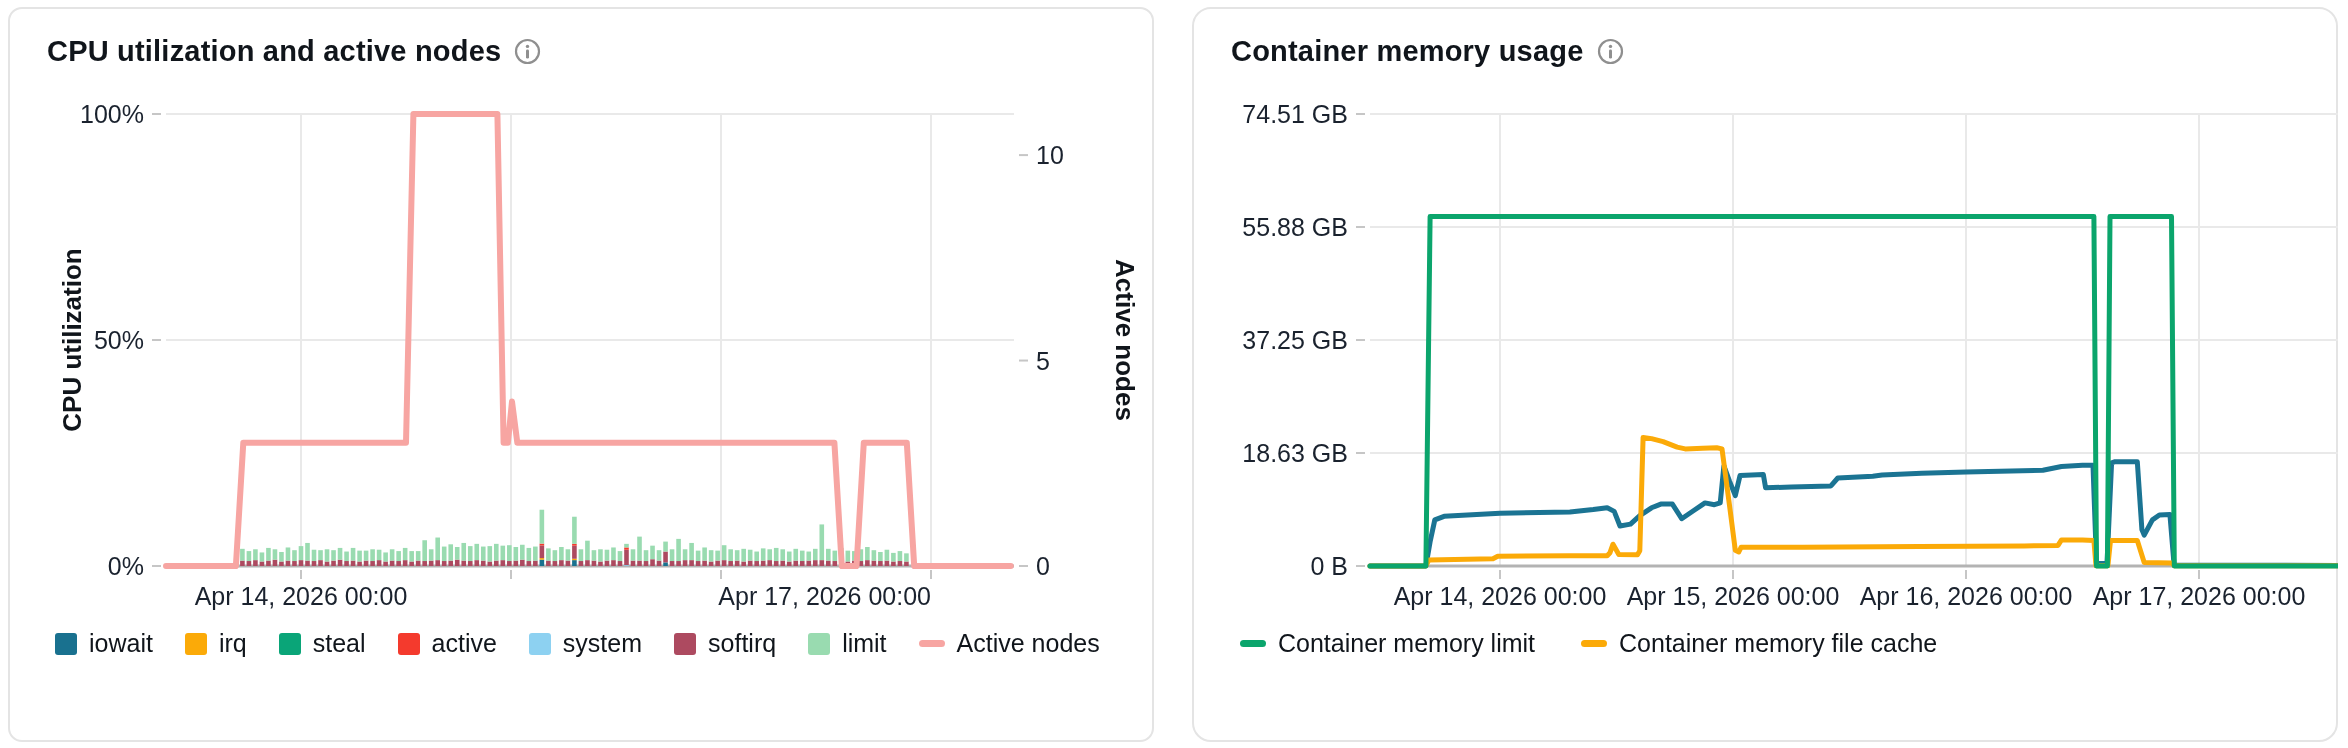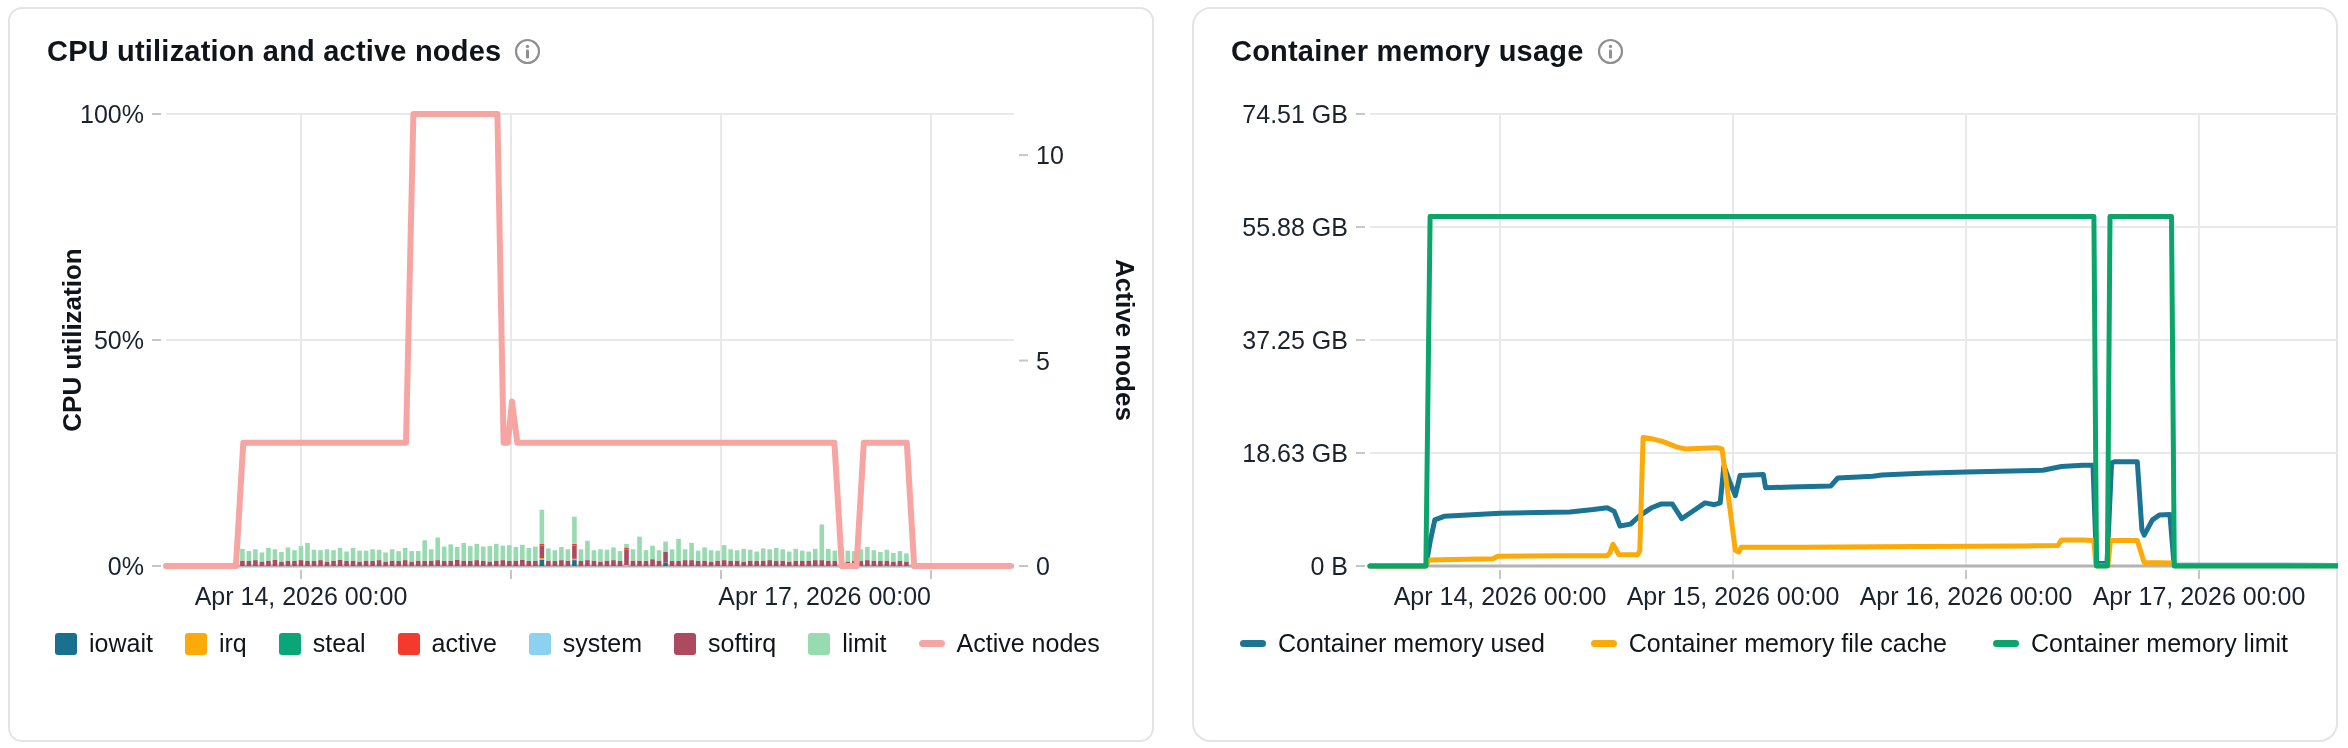--- a/index.html
+++ b/index.html
@@ -353,25 +353,21 @@
       <line x1="1005" x2="1005" y1="105" y2="557" stroke="#e9e9e9" stroke-width="2"></line>
       <line x1="1005" x2="1005" y1="561" y2="570" stroke="#c6c6c6" stroke-width="2"></line>
       <text x="1005" y="596" text-anchor="middle" font-size="25" fill="#1a222e">Apr 17, 2026 00:00</text>
       <line x1="176" x2="1145" y1="557" y2="557" stroke="#b3b3b3" stroke-width="3"></line>
       <path d="M176.0 557.0 L231.9 557.0 L236.1 532.7 L240.8 510.9 L250.1 507.3 L306.0 504.2 L375.9 503.0 L399.2 500.6 L413.2 498.8 L420.2 502.4 L426.0 517.0 L436.5 515.1 L445.8 506.6 L457.5 498.8 L466.8 495.1 L478.4 495.1 L487.7 509.7 L499.4 501.8 L511.0 493.9 L520.4 495.7 L526.2 493.9 L529.9 456.9 L535.5 472.1 L541.3 486.6 L546.0 466.6 L569.3 465.4 L571.6 478.7 L597.3 478.1 L636.9 476.9 L643.8 469.0 L678.8 467.2 L688.1 466.0 L727.7 464.2 L772.0 463.0 L848.9 461.2 L867.5 457.5 L888.5 456.3 L899.0 456.3 L902.5 554.6 L913.0 554.6 L917.6 453.9 L921.1 452.7 L943.3 452.7 L947.9 520.6 L950.2 526.1 L958.4 510.9 L965.4 506.0 L975.9 505.4 L980.1 556.1 L1145.0 556.4" fill="none" stroke="#1b7493" stroke-width="5" stroke-linejoin="round" stroke-linecap="round"></path>
       <path d="M176.0 557.0 L231.9 557.0 L234.9 550.9 L299.0 549.7 L303.7 547.3 L375.9 546.7 L413.2 546.7 L416.0 543.7 L419.0 535.2 L424.8 545.5 L443.5 545.8 L445.8 541.8 L449.1 428.4 L457.5 429.6 L469.1 432.6 L483.1 438.1 L491.2 439.9 L508.7 439.3 L522.7 438.7 L528.0 439.9 L535.5 496.3 L541.3 541.2 L544.8 543.0 L547.2 538.2 L608.9 538.2 L725.4 537.6 L830.3 537.0 L864.0 536.4 L867.5 530.9 L888.5 530.9 L899.9 531.5 L902.0 556.7 L913.9 556.7 L916.5 531.5 L943.3 531.5 L950.2 553.4 L978.0 554.0 L980.1 556.7 L1145.0 556.7" fill="none" stroke="#fbaa08" stroke-width="5" stroke-linejoin="round" stroke-linecap="round"></path>
       <path d="M176.0 557.0 L231.9 557.0 L236.1 207.6 L899.9 207.6 L902.5 557.0 L913.4 557.0 L916.0 207.6 L977.5 207.6 L980.3 557.0 L1145.0 557.0" fill="none" stroke="#0ba56c" stroke-width="5" stroke-linejoin="round" stroke-linecap="round"></path>
     </svg>
   <div class="legend" id="legend-mem">
     <div class="legend-item">
-      <span class="sw-line" style="background: rgb(27, 116, 147);"></span>
-      <span class="legend-label">Container memory used</span>
+      <span class="sw-line" style="background: rgb(11, 165, 108);"></span>
+      <span class="legend-label">Container memory limit</span>
     </div>
     <div class="legend-item">
       <span class="sw-line" style="background: rgb(251, 170, 8);"></span>
       <span class="legend-label">Container memory file cache</span>
-    </div>
-    <div class="legend-item">
-      <span class="sw-line" style="background: rgb(11, 165, 108);"></span>
-      <span class="legend-label">Container memory limit</span>
     </div>
   </div>
 </div>
 
 </body></html>

